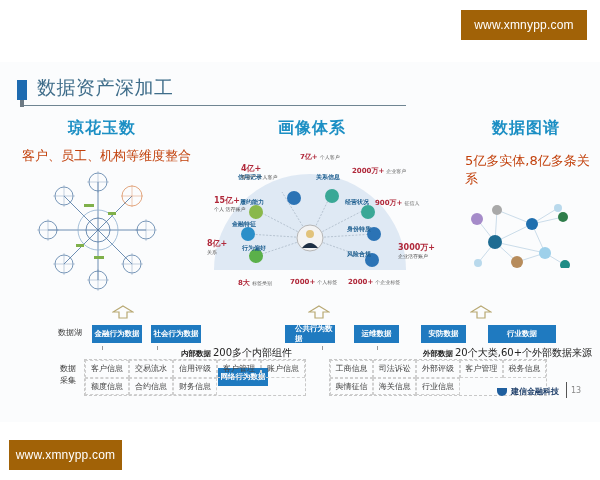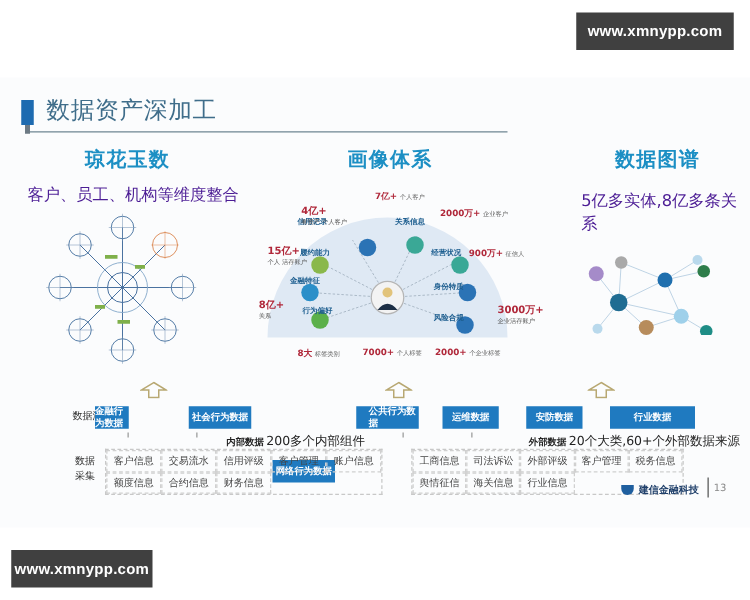--- a/index.html
+++ b/index.html
@@ -1,31 +1,31 @@
 <!DOCTYPE html>
 <html><head>
 <meta charset="utf-8">
 <style>
   * { box-sizing: border-box; margin: 0; padding: 0; }
   html, body { width: 600px; height: 480px; background: #ffffff; overflow: hidden; }
   body { position: relative; font-family: "DejaVu Sans", "Liberation Sans", sans-serif; color: #333; }
 
-  .watermark { position: absolute; background: #404040; color: #fff; font-family: "Liberation Sans", sans-serif; font-size: 12px; display: flex; align-items: center; justify-content: center; letter-spacing: 0.2px; font-weight: bold; }
+  .watermark { position: absolute; background: #a16207; color: #fff; font-family: "Liberation Sans", sans-serif; font-size: 12px; display: flex; align-items: center; justify-content: center; letter-spacing: 0.2px; }
   .wm-top { left: 461px; top: 10px; width: 126px; height: 30px; }
   .wm-bottom { left: 9px; top: 440px; width: 113px; height: 30px; }
 
   .slide { position: absolute; left: 0; top: 62px; width: 600px; height: 360px; background: #fbfcfd; }
 
   .title-bar { position: absolute; left: 17px; top: 80px; width: 10px; height: 20px; background: #1e6bb0; }
   .title-stem { position: absolute; left: 20px; top: 100px; width: 4px; height: 7px; background: #6d7a84; }
   .page-title { position: absolute; left: 37px; top: 75px; font-size: 19px; color: #3f6d8a; letter-spacing: 0.5px; }
   .title-rule { position: absolute; left: 24px; top: 105px; width: 382px; height: 1px; background: #6f8592; }
 
   .sec-title { position: absolute; font-size: 16px; font-weight: bold; color: #1c8fc4; letter-spacing: 1px; }
-  .sec-sub { position: absolute; font-size: 13px; color: #4c1d95; }
+  .sec-sub { position: absolute; font-size: 13px; color: #c2410c; }
 
   .panel { position: absolute; }
 
   .stat { position: absolute; font-size: 8px; color: #b0283a; font-weight: bold; white-space: nowrap; }
   .stat small { font-size: 5px; color: #555; font-weight: normal; display: block; }
   .statline { position: absolute; font-size: 7px; color: #b0283a; font-weight: bold; white-space: nowrap; }
   .statline span { font-size: 5px; color: #666; font-weight: normal; margin-left: 2px; }
 
   .node-label { position: absolute; font-size: 6px; color: #1d5e8f; font-weight: bold; white-space: nowrap; }
 
@@ -192,21 +192,21 @@
     <path d="M11,1 L21,7 L15,7 L15,13 L7,13 L7,7 L1,7 Z" fill="none" stroke="#b8a872" stroke-width="1.2"></path>
   </svg>
 <svg class="up-arrow" style="left:308px;top:305px;" viewBox="0 0 22 14">
     <path d="M11,1 L21,7 L15,7 L15,13 L7,13 L7,7 L1,7 Z" fill="none" stroke="#b8a872" stroke-width="1.2"></path>
   </svg>
 <svg class="up-arrow" style="left:470px;top:305px;" viewBox="0 0 22 14">
     <path d="M11,1 L21,7 L15,7 L15,13 L7,13 L7,7 L1,7 Z" fill="none" stroke="#b8a872" stroke-width="1.2"></path>
   </svg>
 
 <div class="lake-label">数据湖</div>
-<div class="lake-btn" style="left:76px;width:27px;">金融行为数据</div>
+<div class="lake-btn" style="left:92px;width:50px;">金融行为数据</div>
 <div class="lake-btn" style="left:151px;width:50px;">社会行为数据</div>
 <div class="lake-btn" style="left:218px;width:50px;margin-top:43px;">网络行为数据</div>
 <div class="lake-btn" style="left:285px;width:50px;padding-left:10px;">公共行为数据</div>
 <div class="lake-btn" style="left:354px;width:45px;">运维数据</div>
 <div class="lake-btn" style="left:421px;width:45px;">安防数据</div>
 <div class="lake-btn" style="left:488px;width:68px;">行业数据</div>
 
 <div class="tick" style="left:102px;top:346px;"></div>
 <div class="tick" style="left:157px;top:346px;"></div>
 <div class="tick" style="left:322px;top:346px;"></div>

